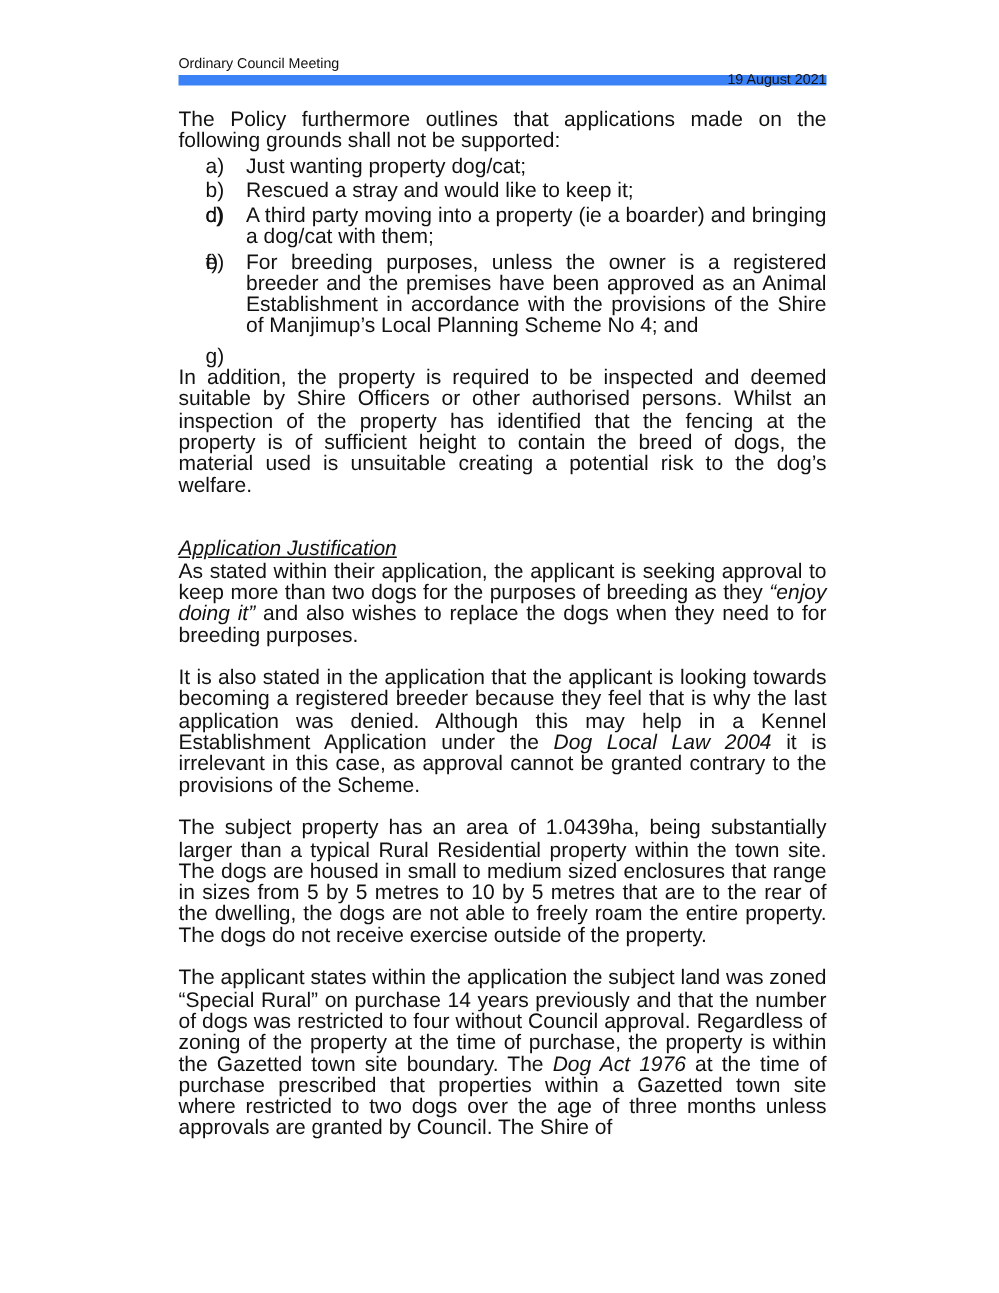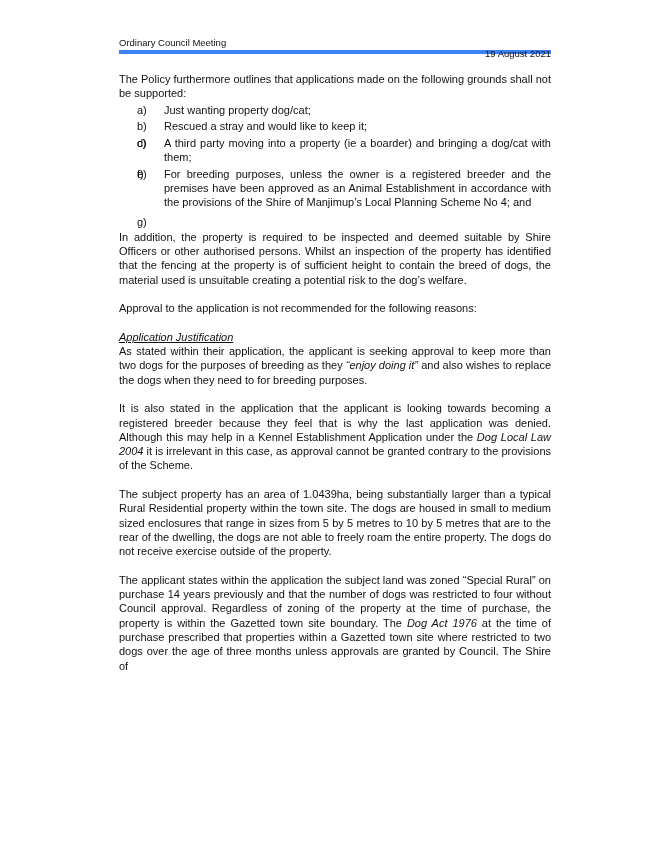--- a/index.html
+++ b/index.html
@@ -1,24 +1,24 @@
 <!DOCTYPE html>
 <html><head>
 <meta charset="utf-8">
 <style>
   html, body { margin: 0; padding: 0; background: #ffffff; }
   body { width: 666px; height: 862px; position: relative; overflow: hidden;
          font-family: "Liberation Sans", sans-serif; color: #111111; }
   .page { position: absolute; left: 119px; top: 0; width: 432px; }
   .header { position: absolute; top: 36px; left: 0; width: 432px; height: 14px;
-            border-bottom: 4px solid #3b82f6; font-size: 9.5px; line-height: 12px; }
+            border-bottom: 7px solid #3b82f6; font-size: 9.5px; line-height: 12px; }
   .header .left { position: absolute; left: 0; top: 1px; }
   .header .right { position: absolute; right: 0; top: 12px; }
   .body { position: absolute; top: 72px; left: 0; width: 432px;
-          font-size: 11px; line-height: 14.3px; }
+          font-size: 14px; line-height: 14.3px; }
   p { margin: 0; text-align: justify; }
   .gap { height: 14.3px; }
   ol.reasons { list-style: none; margin: 0; padding: 0; }
   ol.reasons li { position: relative; padding-left: 45px; text-align: justify; margin-top: 2.2px; }
   ol.reasons li .marker { position: absolute; left: 18px; top: 0; }
   ol.reasons li.spaced { margin-top: 6px; }
   .underline { text-decoration: underline; font-style: italic; }
   em { }
 </style>
 </head>
@@ -40,21 +40,20 @@
       <li><span class="marker">d)</span><span>A third party moving into a property (ie a boarder) and bringing a dog/cat with them;</span></li>
       <li><span class="marker">e)</span></li>
       <li><span class="marker">f)</span><span>For breeding purposes, unless the owner is a registered breeder and the premises have been approved as an Animal Establishment in accordance with the provisions of the Shire of Manjimup’s Local Planning Scheme No 4; and</span></li>
       <li class="spaced"><span class="marker">g)</span></li>
     </ol>
 
     <div class="gap"></div>
     <p>In addition, the property is required to be inspected and deemed suitable by Shire Officers or other authorised persons. Whilst an inspection of the property has identified that the fencing at the property is of sufficient height to contain the breed of dogs, the material used is unsuitable creating a potential risk to the dog’s welfare.</p>
 
     <div class="gap"></div>
-    <p>Approval to the application is not recommended for the following reasons:</p>
 
     <div class="gap"></div>
     <p class="underline">Application Justification</p>
     <p><span>As stated within their application, the applicant is seeking approval to keep more than two dogs for the purposes of breeding as they </span><em>“enjoy doing it”</em><span> and also wishes to replace the dogs when they need to for breeding purposes.</span></p>
 
     <div class="gap"></div>
     <p><span>It is also stated in the application that the applicant is looking towards becoming a registered breeder because they feel that is why the last application was denied. Although this may help in a Kennel Establishment Application under the </span><em>Dog Local Law 2004</em><span> it is irrelevant in this case, as approval cannot be granted contrary to the provisions of the Scheme.</span></p>
 
     <div class="gap"></div>
     <p>The subject property has an area of 1.0439ha, being substantially larger than a typical Rural Residential property within the town site. The dogs are housed in small to medium sized enclosures that range in sizes from 5 by 5 metres to 10 by 5 metres that are to the rear of the dwelling, the dogs are not able to freely roam the entire property. The dogs do not receive exercise outside of the property.</p>

